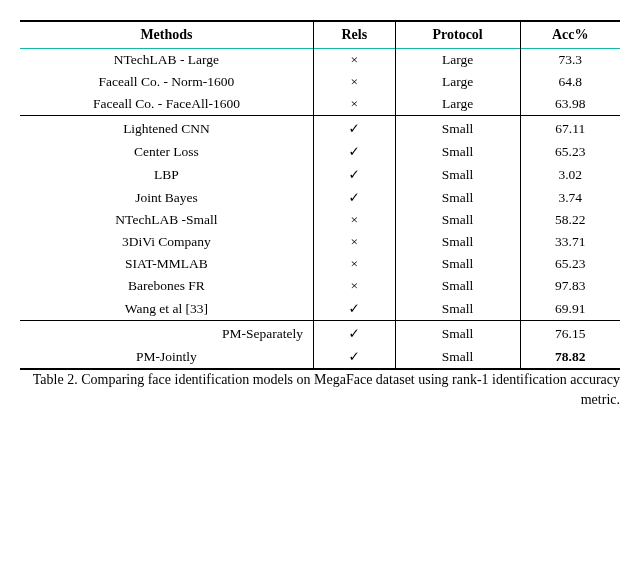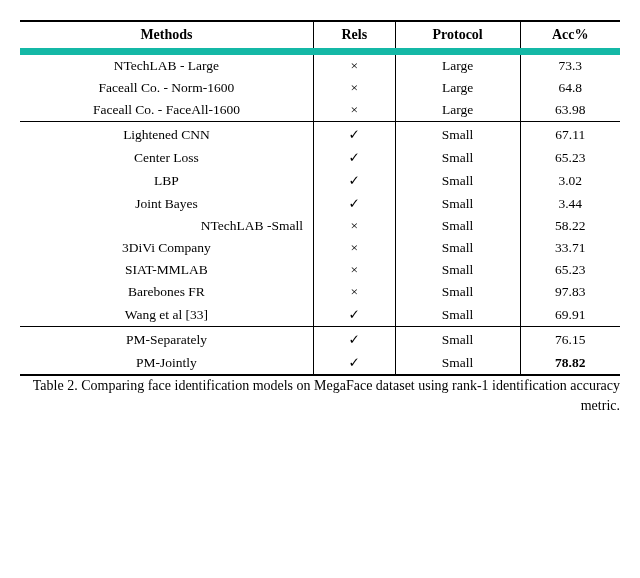--- a/index.html
+++ b/index.html
@@ -17,21 +17,21 @@
     .container {
       width: 600px;
     }
     table {
       width: 100%;
       border-collapse: collapse;
       border-top: 2px solid #000;
       border-bottom: 2px solid #000;
     }
     thead tr {
-      border-bottom: 7px solid #14b8a6;
+      border-bottom: 1px solid #14b8a6;
     }
     th {
       padding: 5px 10px;
       text-align: center;
       font-weight: bold;
       font-size: 14px;
       border-left: 1px solid #000;
     }
     th:first-child {
       border-left: none;
@@ -106,24 +106,24 @@
         <tr>
           <td style="text-align: center;">LBP</td>
           <td style="color: rgb(0, 0, 0);">✓</td>
           <td>Small</td>
           <td>3.02</td>
         </tr>
         <tr>
           <td style="text-align: center;">Joint Bayes</td>
           <td style="color: rgb(0, 0, 0);">✓</td>
           <td>Small</td>
-          <td>3.44</td>
+          <td>3.74</td>
         </tr>
         <tr>
-          <td style="text-align: right;">NTechLAB -Small</td>
+          <td style="text-align: center;">NTechLAB -Small</td>
           <td>×</td>
           <td>Small</td>
           <td>58.22</td>
         </tr>
         <tr>
           <td style="text-align: center;">3DiVi Company</td>
           <td>×</td>
           <td>Small</td>
           <td>33.71</td>
         </tr>
@@ -139,21 +139,21 @@
           <td>Small</td>
           <td>97.83</td>
         </tr>
         <tr>
           <td style="text-align: center;">Wang et al [33]</td>
           <td style="color: rgb(0, 0, 0);">✓</td>
           <td>Small</td>
           <td>69.91</td>
         </tr>
         <tr class="separator-row">
-          <td style="text-align: center;">PM-Separately</td>
+          <td style="text-align: right;">PM-Separately</td>
           <td style="color: rgb(0, 0, 0);">✓</td>
           <td>Small</td>
           <td>76.15</td>
         </tr>
         <tr>
           <td style="text-align: center; margin-top: 28px;">PM-Jointly</td>
           <td style="color: rgb(0, 0, 0);">✓</td>
           <td>Small</td>
           <td class="bold">78.82</td>
         </tr>

